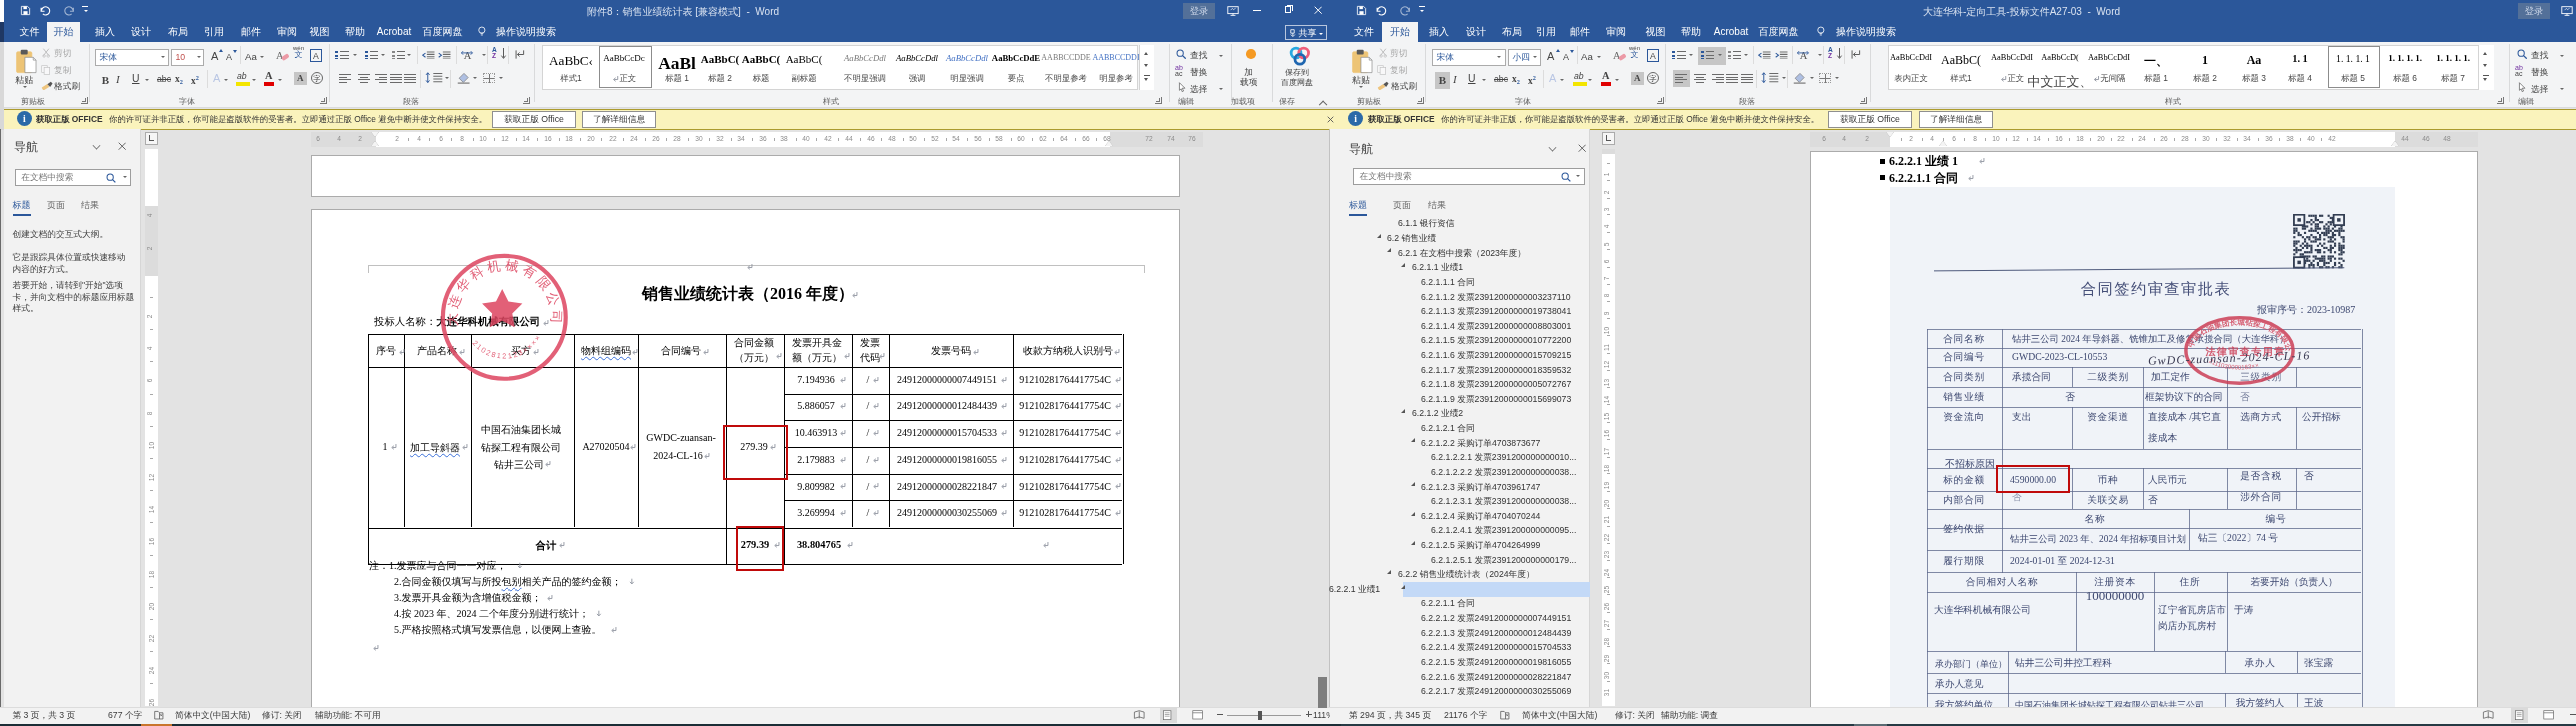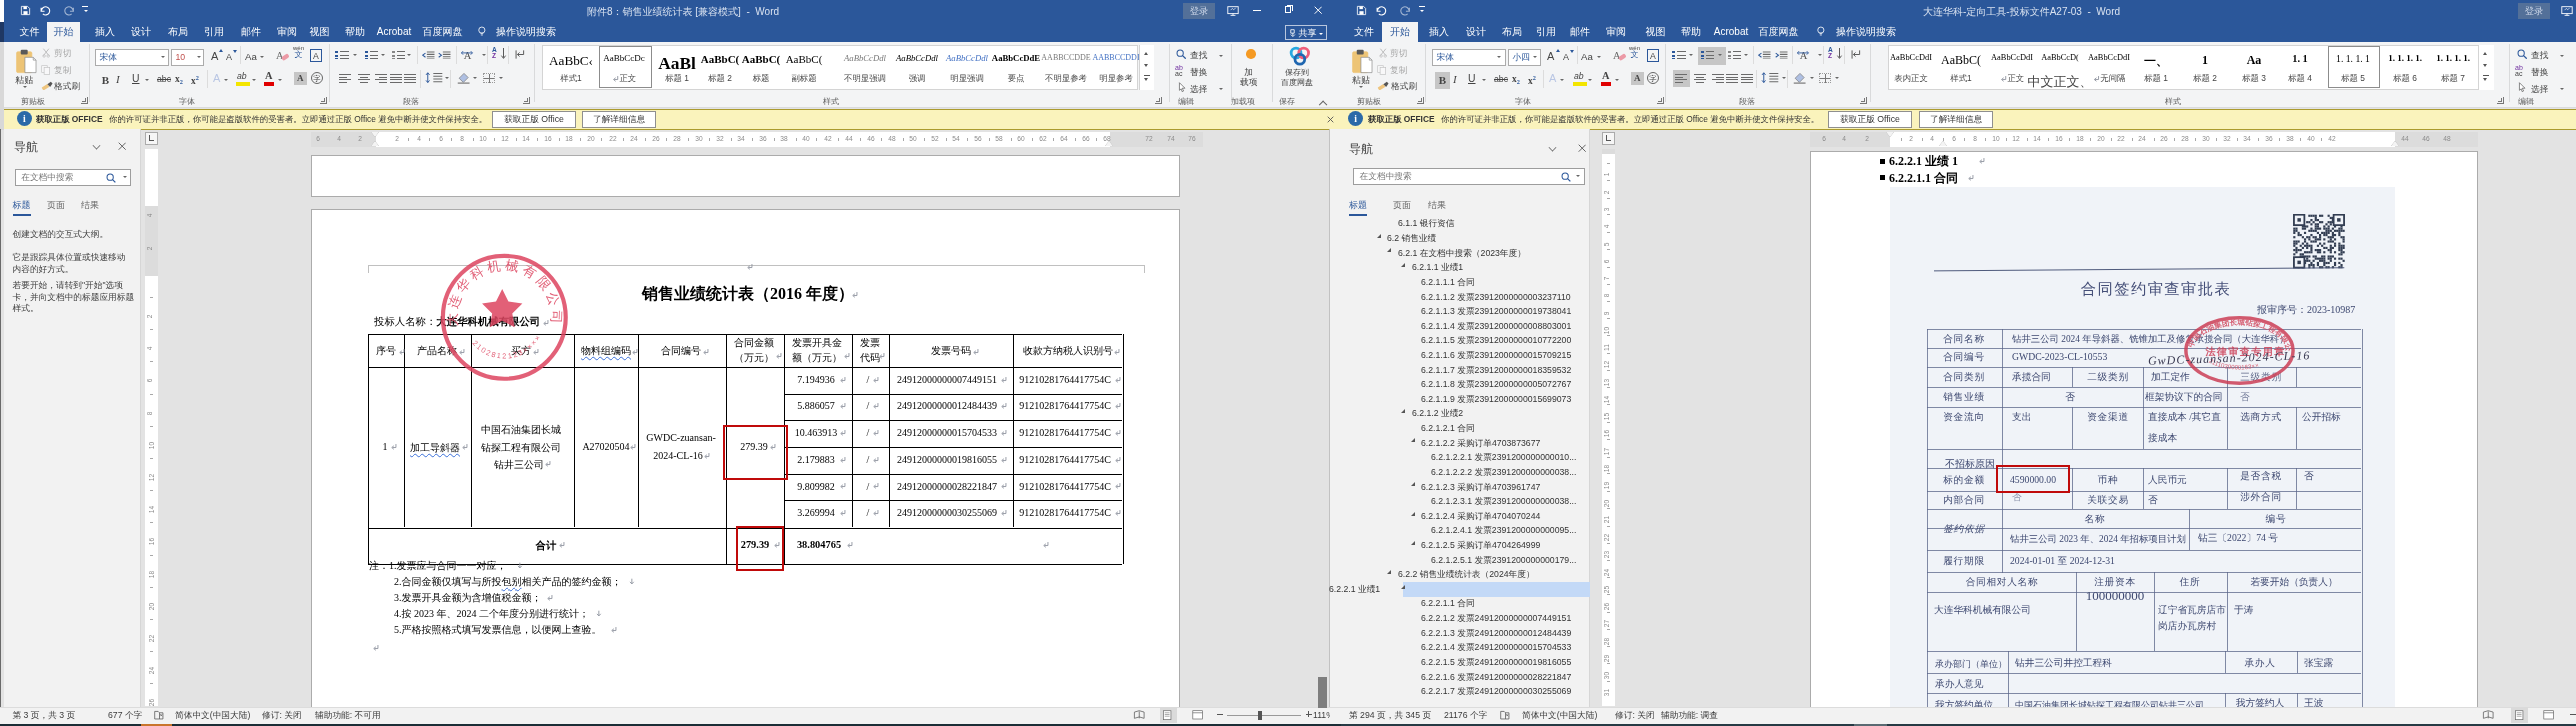--- a/index.html
+++ b/index.html
@@ -1553,21 +1553,21 @@
 <div class="sc" style="left:2148px;top:474px;font-size:9.7px;">人民币元</div>
 <div class="sc ctr" style="left:2261px;top:470px;font-size:9.7px;letter-spacing:0.7px;">是否含税</div>
 <div class="sc" style="left:2304px;top:470px;font-size:9.7px;">否</div>
 <div class="sc ctr" style="left:1964px;top:494px;font-size:9.7px;letter-spacing:0.7px;">内部合同</div>
 <div class="sc" style="left:2012px;top:491px;font-size:9.7px;opacity:0.55;">否</div>
 <div class="sc ctr" style="left:2108px;top:494px;font-size:9.7px;letter-spacing:0.7px;">关联交易</div>
 <div class="sc" style="left:2148px;top:494px;font-size:9.7px;">否</div>
 <div class="sc ctr" style="left:2261px;top:491px;font-size:9.7px;letter-spacing:0.7px;">涉外合同</div>
 <div class="sc ctr" style="left:2095px;top:513px;font-size:9.7px;letter-spacing:0.7px;">名称</div>
 <div class="sc ctr" style="left:2276px;top:513px;font-size:9.7px;letter-spacing:0.7px;">编号</div>
-<div class="sc ctr" style="left:1964px;top:523px;font-size:9.7px;letter-spacing:0.7px;font-style:italic;">签约依据</div>
+<div class="sc ctr" style="left:1964px;top:523px;font-size:9.7px;letter-spacing:0.7px;">签约依据</div>
 <div class="sc" style="left:2010px;top:533px;font-size:9.4px;">钻井三公司 2023 年、2024 年招标项目计划</div>
 <div class="sc" style="left:2198px;top:532px;font-size:9.7px;">钻三〔2022〕74 号</div>
 <div class="sc ctr" style="left:1964px;top:555px;font-size:9.7px;letter-spacing:0.7px;">履行期限</div>
 <div class="sc" style="left:2010px;top:555px;font-size:9.7px;">2024-01-01 至 2024-12-31</div>
 <div class="sc ctr" style="left:2002px;top:576px;font-size:9.7px;letter-spacing:0.7px;">合同相对人名称</div>
 <div class="sc ctr" style="left:2115px;top:576px;font-size:9.7px;letter-spacing:0.7px;">注册资本</div>
 <div class="sc ctr" style="left:2190px;top:576px;font-size:9.7px;letter-spacing:0.7px;">住所</div>
 <div class="sc ctr" style="left:2294px;top:576px;font-size:9.7px;">若要开始（负责人）</div>
 <div class="sc" style="left:1934px;top:604px;font-size:9.7px;">大连华科机械有限公司</div>
 <div class="sc ctr" style="left:2115px;top:588px;font-size:13px;">100000000</div>

